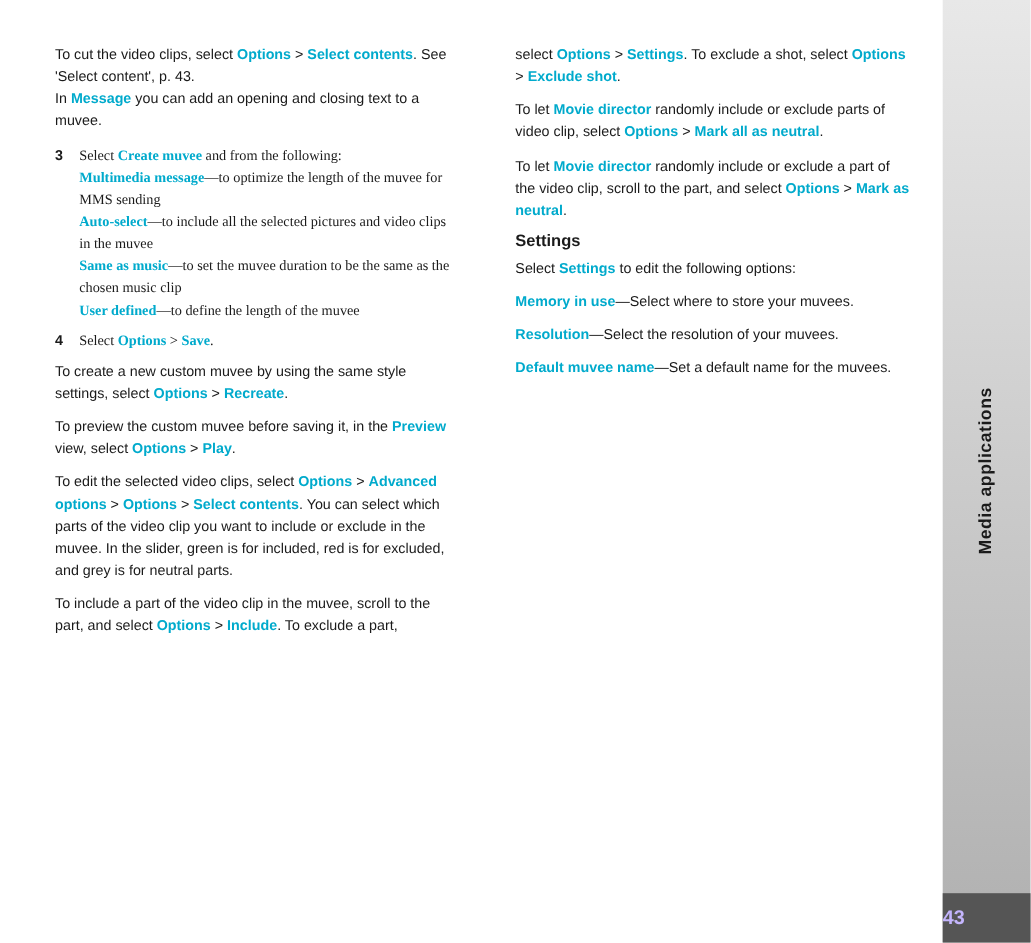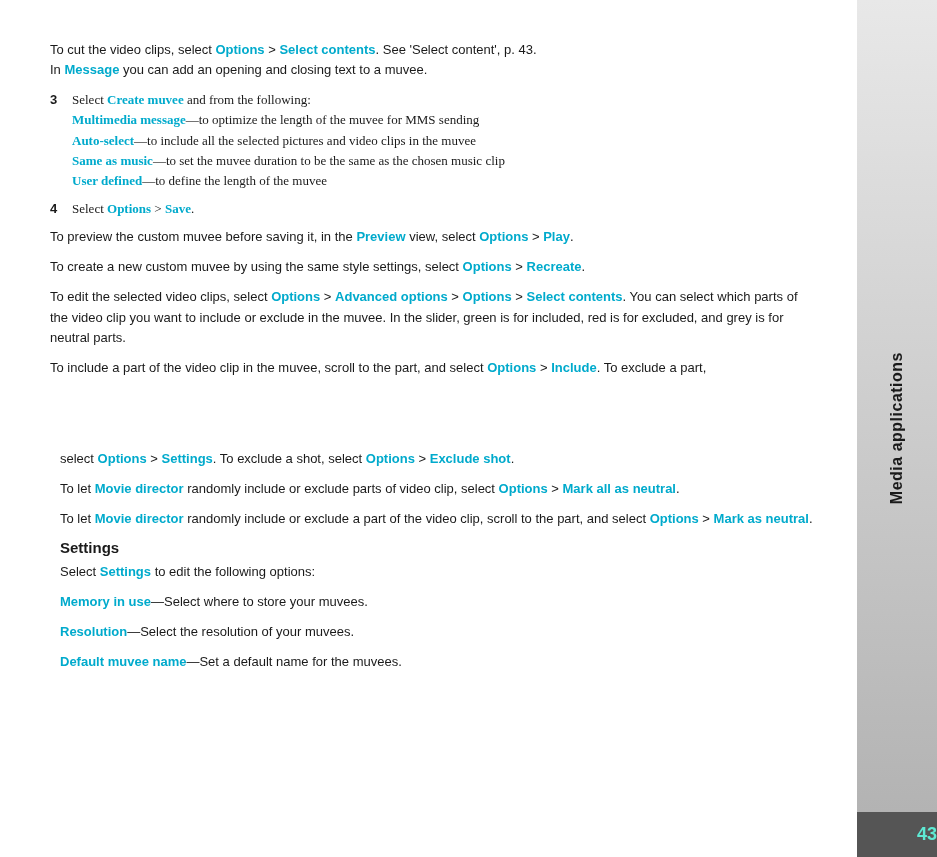--- a/index.html
+++ b/index.html
@@ -9,21 +9,20 @@
       font-family: Arial, Helvetica, sans-serif;
       font-size: 13px;
       color: #1a1a1a;
       background: #fff;
       overflow: hidden;
       display: flex;
     }
     .main-content {
       flex: 1;
       display: flex;
-      flex-direction: column;
       padding: 40px 30px 40px 50px;
       gap: 40px;
     }
     .left-column {
       flex: 1;
       padding-right: 10px;
     }
     .right-column {
       flex: 1;
       padding-left: 10px;
@@ -75,22 +74,22 @@
       transform: rotate(180deg);
       font-size: 16px;
       font-weight: bold;
       color: #1a1a1a;
       letter-spacing: 0.5px;
       white-space: nowrap;
     }
     .page-number-box {
       width: 100%;
       background: #555;
-      color: #5eead4;
-      text-align: right;
+      color: #c4b5fd;
+      text-align: left;
       font-size: 18px;
       font-weight: bold;
       padding: 12px 0;
       position: absolute;
       bottom: 0;
     }
   </style>
 </head>
 <body>
 
@@ -114,25 +113,25 @@
     </div>
 
     <div class="numbered-item">
       <span class="num">4</span>
       <div class="item-content">
         Select <span class="cyan">Options</span> &gt; <span class="cyan">Save</span>.
       </div>
     </div>
 
     <p>
-      To preview the custom muvee before saving it, in the <span class="cyan">Preview</span> view, select <span class="cyan">Options</span> &gt; <span class="cyan">Play</span>.
+      To create a new custom muvee by using the same style settings, select <span class="cyan">Options</span> &gt; <span class="cyan">Recreate</span>.
     </p>
 
     <p>
-      To create a new custom muvee by using the same style settings, select <span class="cyan">Options</span> &gt; <span class="cyan">Recreate</span>.
+      To preview the custom muvee before saving it, in the <span class="cyan">Preview</span> view, select <span class="cyan">Options</span> &gt; <span class="cyan">Play</span>.
     </p>
 
 
     <p>
       To edit the selected video clips, select <span class="cyan">Options</span> &gt; <span class="cyan">Advanced options</span> &gt; <span class="cyan">Options</span> &gt; <span class="cyan">Select contents</span>. You can select which parts of the video clip you want to include or exclude in the muvee. In the slider, green is for included, red is for excluded, and grey is for neutral parts.
     </p>
 
     <p>
       To include a part of the video clip in the muvee, scroll to the part, and select <span class="cyan">Options</span> &gt; <span class="cyan">Include</span>. To exclude a part,
     </p>

